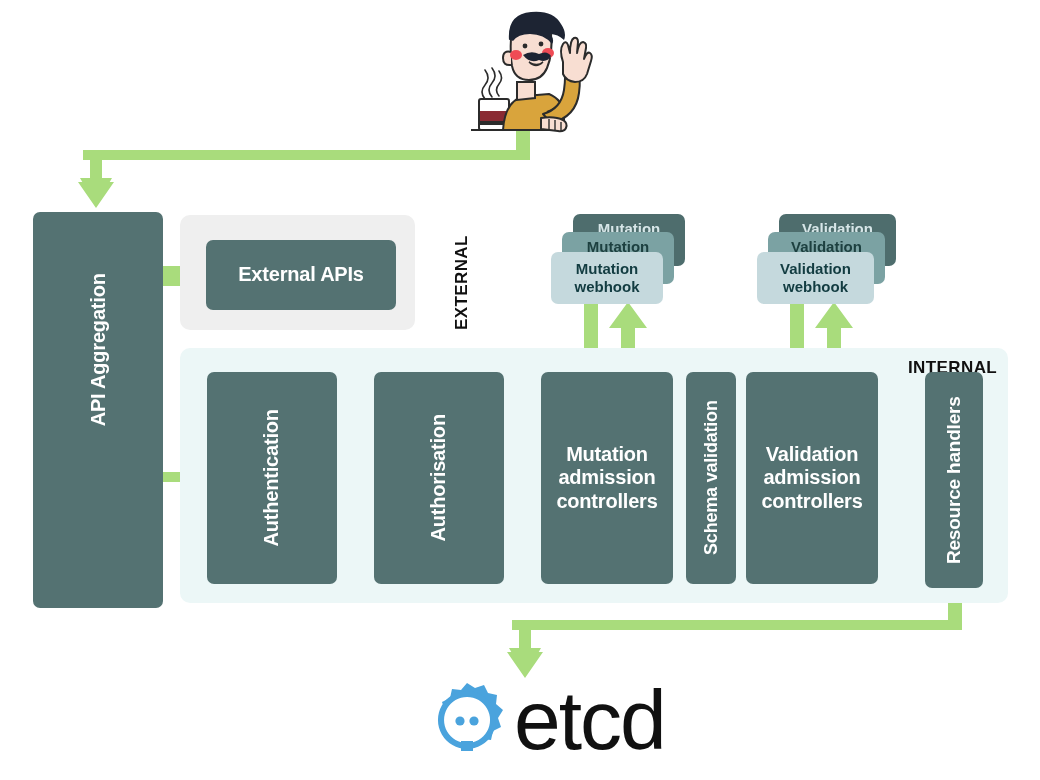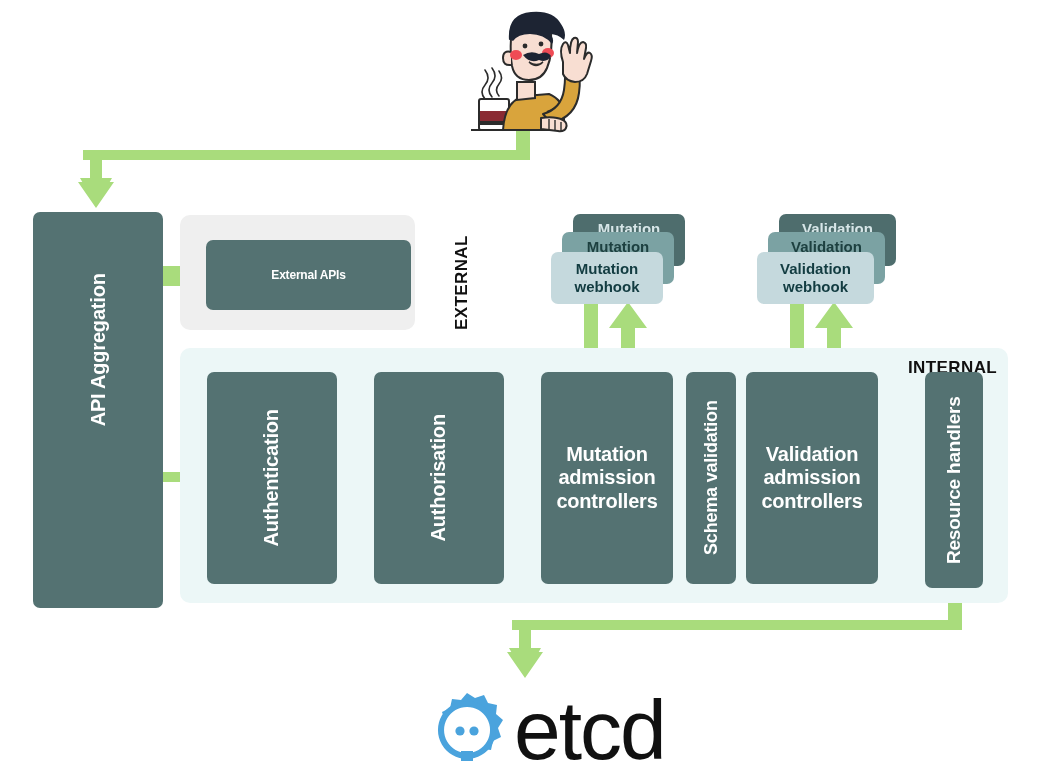--- a/index.html
+++ b/index.html
@@ -205,21 +205,21 @@
   <div class="zone-label rot" style="left:452px; top:330px;">EXTERNAL</div>
 
   <div class="panel panel-internal" style="left:180px; top:348px; width:828px; height:255px;"></div>
 
   <div class="zone-label" style="left:908px; top:314px;margin-top:44px;">INTERNAL</div>
 
   <div class="node vertical" style="left:33px; top:212px; width:130px; height:396px; font-size:20px;">
     <span class="vtext" style="position:relative; top:-60px;">API Aggregation</span>
   </div>
 
-  <div class="node" style="left:206px; top:240px; width:205px; height:70px; font-size:12px;">
+  <div class="node" style="left:206px; top:240px; width:190px; height:70px; font-size:20px;">
     <span>External APIs</span>
   </div>
 
   <div class="node vertical" style="left:207px; top:372px; width:130px; height:212px; font-size:20px;">
     <span class="vtext">Authentication</span>
   </div>
 
   <div class="node vertical" style="left:374px; top:372px; width:130px; height:212px; font-size:20px;">
     <span class="vtext">Authorisation</span>
   </div>
@@ -271,21 +271,21 @@
       <span>Validation</span>
     </div>
     <div class="card card-front" style="left:0px; top:38px; width:117px; height:52px;">
       <span>
         <span>Validation</span><br>
         <span>webhook</span>
       </span>
     </div>
   </div>
 
-  <div id="etcd-logo" style="left:428px; top:678px;margin-top:10px;">
+  <div id="etcd-logo" style="left:428px; top:678px;">
     <svg width="78" height="78" viewBox="0 0 78 78">
       <g fill="#4aa3dd">
 
         <path d="M 39 2
                  l 8 5 l 9 -3 l 4 8 l 9 2 l -1 9 l 7 6 l -5 8 l 3 9 l -8 4 l -2 9 l -9 -1 l -6 7 l -8 -5 l -9 3 l -4 -8
                  l -9 -2 l 1 -9 l -7 -6 l 5 -8 l -3 -9 l 8 -4 l 2 -9 l 9 1 z"></path>
       </g>
 
       <circle cx="39" cy="39" r="25" fill="#ffffff"></circle>
       <circle cx="39" cy="39" r="25" fill="none" stroke="#4aa3dd" stroke-width="0"></circle>

